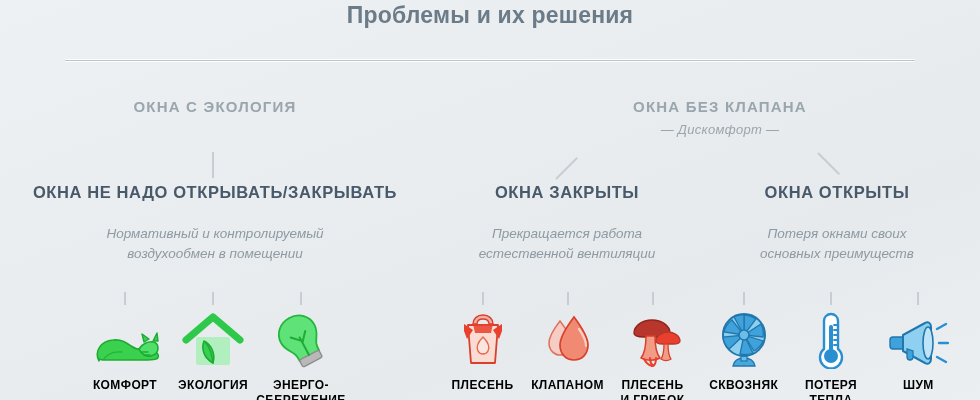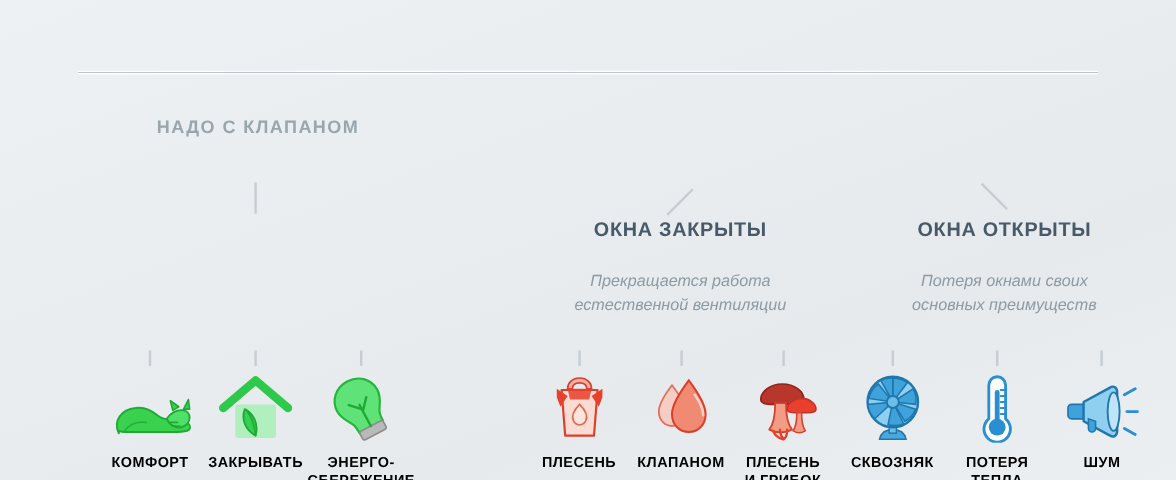--- a/index.html
+++ b/index.html
@@ -65,31 +65,41 @@
   #icons-1{left:48px;top:292px;width:330px;}
   #icons-2{left:440px;top:292px;width:255px;}
   #icons-3{left:700px;top:292px;width:262px;}
   svg{display:block;}
 </style>
 </head>
 <body>
 
 <div class="stage">
 
+  <div class="title">Проблемы и их решения</div>
 
   <div class="divider"></div>
 
   <div class="group" id="grp-valve">
-    <div class="g-title">НАДО С КЛАПАНОМ</div>
+    <div class="g-title">ОКНА С ЭКОЛОГИЯ</div>
+  </div>
+  <div class="group" id="grp-novalve">
+    <div class="g-title">ОКНА БЕЗ КЛАПАНА</div>
+    <div class="g-sub">— Дискомфорт —</div>
   </div>
 
   <div class="conn v" style="left:212px;top:152px;height:26px;"></div>
   <div class="conn diag" style="left:556px;top:178px;width:30px;transform:rotate(-45deg);"></div>
   <div class="conn diag" style="left:818px;top:152px;width:30px;transform:rotate(45deg);"></div>
 
+  <div class="col" id="col-1">
+    <div class="col-head">ОКНА НЕ НАДО ОТКРЫВАТЬ/ЗАКРЫВАТЬ</div>
+    <div class="col-desc" style="white-space:pre-line">Нормативный и контролируемый
+воздухообмен в помещении</div>
+  </div>
   <div class="col" id="col-2">
     <div class="col-head">ОКНА ЗАКРЫТЫ</div>
     <div class="col-desc" style="white-space:pre-line">Прекращается работа
 естественной вентиляции</div>
   </div>
   <div class="col" id="col-3">
     <div class="col-head">ОКНА ОТКРЫТЫ</div>
     <div class="col-desc" style="white-space:pre-line">Потеря окнами своих
 основных преимуществ</div>
   </div>
@@ -113,21 +123,21 @@
     <div class="item">
       <div class="tick"></div>
       <div class="glyph">
         <svg width="62" height="56" viewBox="0 0 62 56">
           <rect x="14" y="24" width="34" height="28" rx="2" fill="#9ff0ae" opacity=".75"></rect>
           <path d="M4 27L31 4l27 23" fill="none" stroke="#2ec94a" stroke-width="7" stroke-linecap="round" stroke-linejoin="round"></path>
           <path d="M31 50c-9-5-12-14-9-22 6 3 12 11 9 22z" fill="#35d052" stroke="#1faa34" stroke-width="1.6" stroke-linejoin="round"></path>
           <path d="M24 30c4 5 6 12 7 20" stroke="#1faa34" stroke-width="1.3" fill="none" stroke-linecap="round"></path>
         </svg>
       </div>
-      <div class="cap">ЗАКРЫВАТЬ</div>
+      <div class="cap">ЭКОЛОГИЯ</div>
     </div>
 
     <div class="item">
       <div class="tick"></div>
       <div class="glyph">
         <svg width="60" height="58" viewBox="0 0 60 58">
           <g transform="rotate(-28 30 29)">
             <path d="M30 4c11 0 19 8 19 18 0 8-5 12-7 17-1 3-1 6-1 8H19c0-2 0-5-1-8-2-5-7-9-7-17C11 12 19 4 30 4z" fill="#5fe379" stroke="#23b53c" stroke-width="1.8" stroke-linejoin="round"></path>
             <rect x="19" y="46" width="22" height="8" rx="2" fill="#b9b9b9" stroke="#8d8d8d" stroke-width="1.4"></rect>
             <path d="M30 46V26M30 30l-8-8M30 32l8-9" stroke="#1faa34" stroke-width="2" fill="none" stroke-linecap="round"></path>

